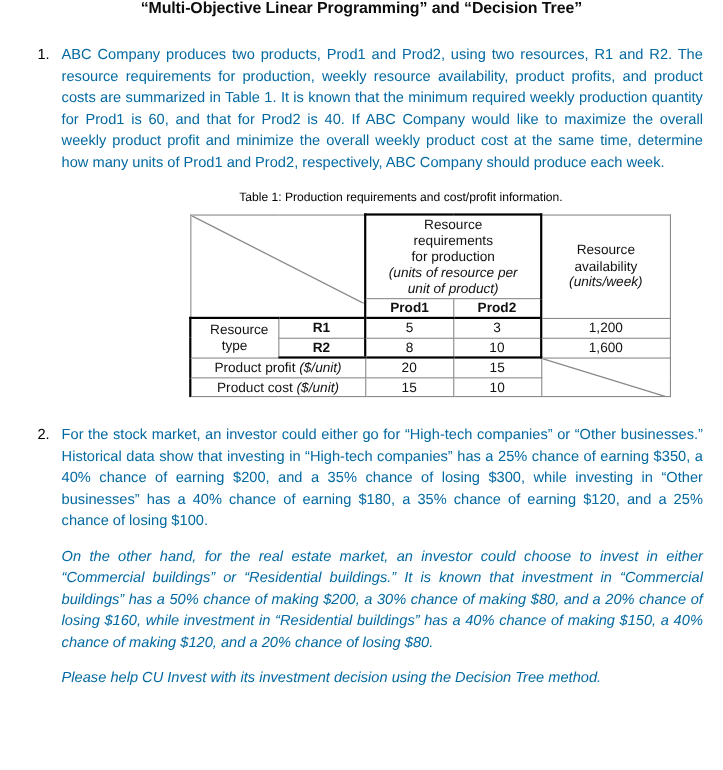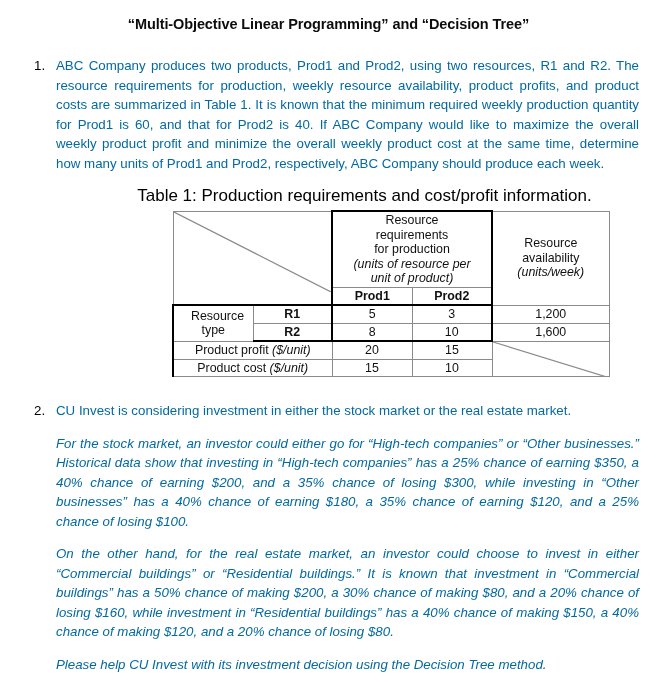--- a/index.html
+++ b/index.html
@@ -21,21 +21,20 @@
     box-sizing: border-box;
   }
 
   
   .doc-title {
     text-align: center;
     font-size: 14.5px;
     font-weight: bold;
     letter-spacing: -0.1px;
     margin: 0;
-    padding-top: 16px;
     color: #0d0d0d;
   }
 
   
   .qlist {
     margin: 0;
     padding: 0;
     list-style: none;
   }
   .qitem {
@@ -61,21 +60,21 @@
   }
   .para + .para {
     margin-top: 13px;
     font-style: italic;
   }
   #q1 { margin-top: 24px; }
   #q2 { margin-top: 24px; }
 
   
   .table-caption {
-    font-size: 17px;
+    font-size: 11px;
     line-height: 18px;
     text-align: center;
     margin: 14px 0 5px 0;
     padding-left: 34px;
   }
 
   
   .table-wrap {
     width: 436px;
     margin-left: 116px;
@@ -229,20 +228,19 @@
               <td>15</td>
               <td>10</td>
             </tr>
           </tbody>
         </table>
       </div>
     </li>
 
     <li class="qitem" id="q2">
       <span class="qnum">2.</span>
-      <p class="para" style="text-align:left;">CU Invest is considering investment in either the stock market or the real estate market.</p>
       <p class="para">For the stock market, an investor could either go for “High-tech companies” or “Other businesses.”  Historical data show that investing in “High-tech companies” has a 25% chance of earning $350, a 40% chance of earning $200, and a 35% chance of losing $300, while investing in “Other businesses” has a 40% chance of earning $180, a 35% chance of earning $120, and a 25% chance of losing $100.</p>
       <p class="para">On the other hand, for the real estate market, an investor could choose to invest in either “Commercial buildings” or “Residential buildings.”  It is known that investment in “Commercial buildings” has a 50% chance of making $200, a 30% chance of making $80, and a 20% chance of losing $160, while investment in “Residential buildings” has a 40% chance of making $150, a 40% chance of making $120, and a 20% chance of losing $80.</p>
       <p class="para" style="text-align:left;">Please help CU Invest with its investment decision using the Decision Tree method.</p>
     </li>
 
   </ol>
 </div>
 
 </body></html>

